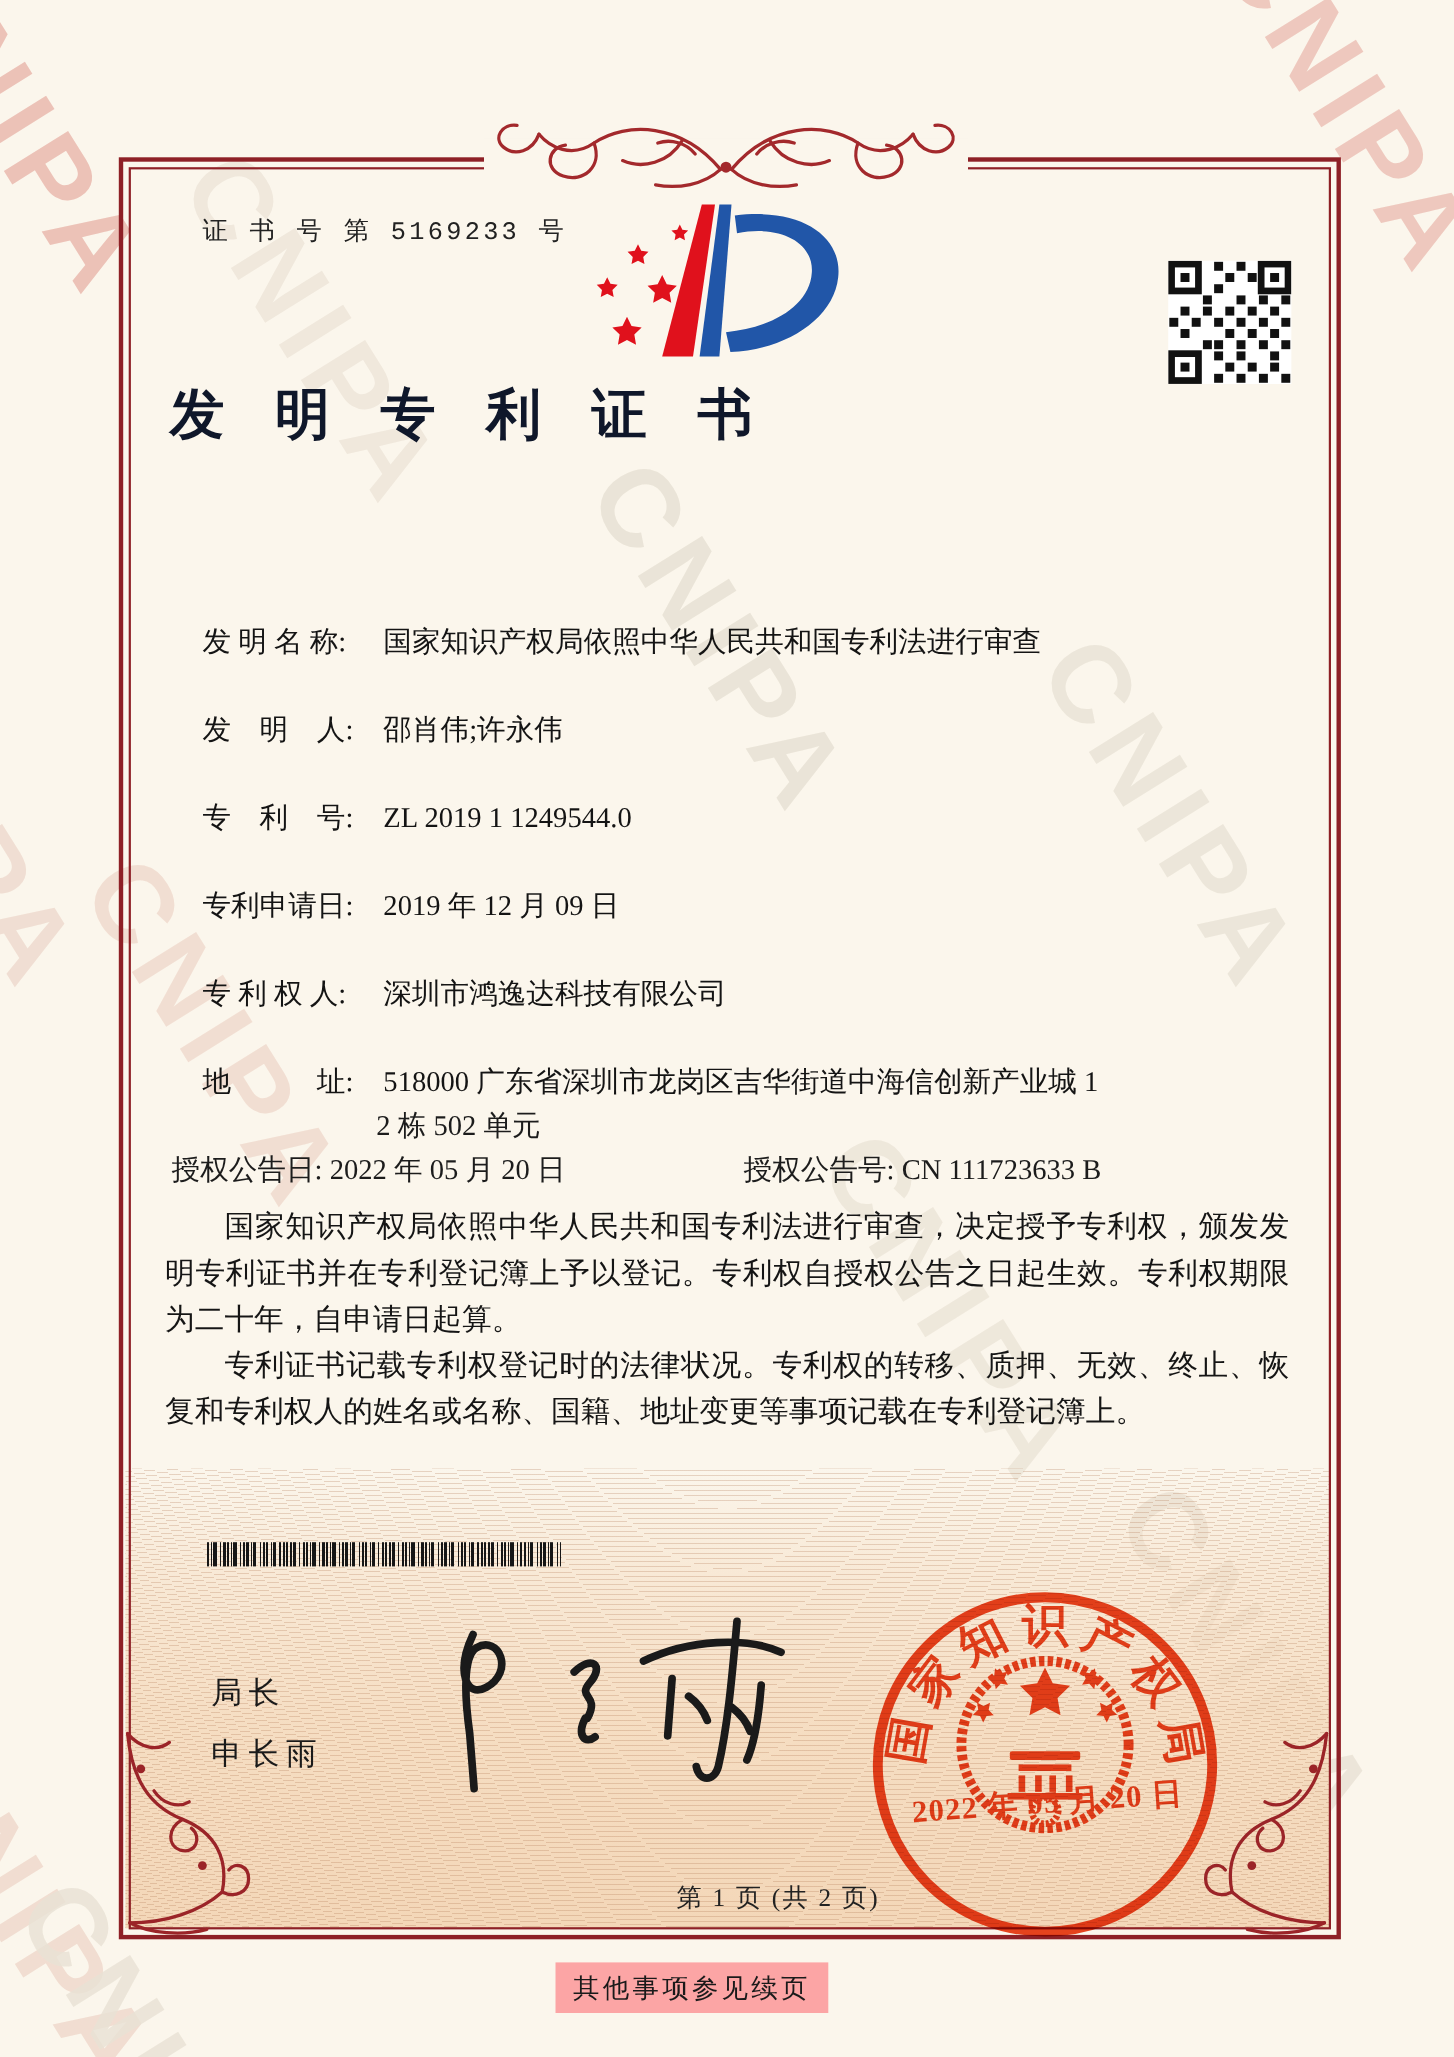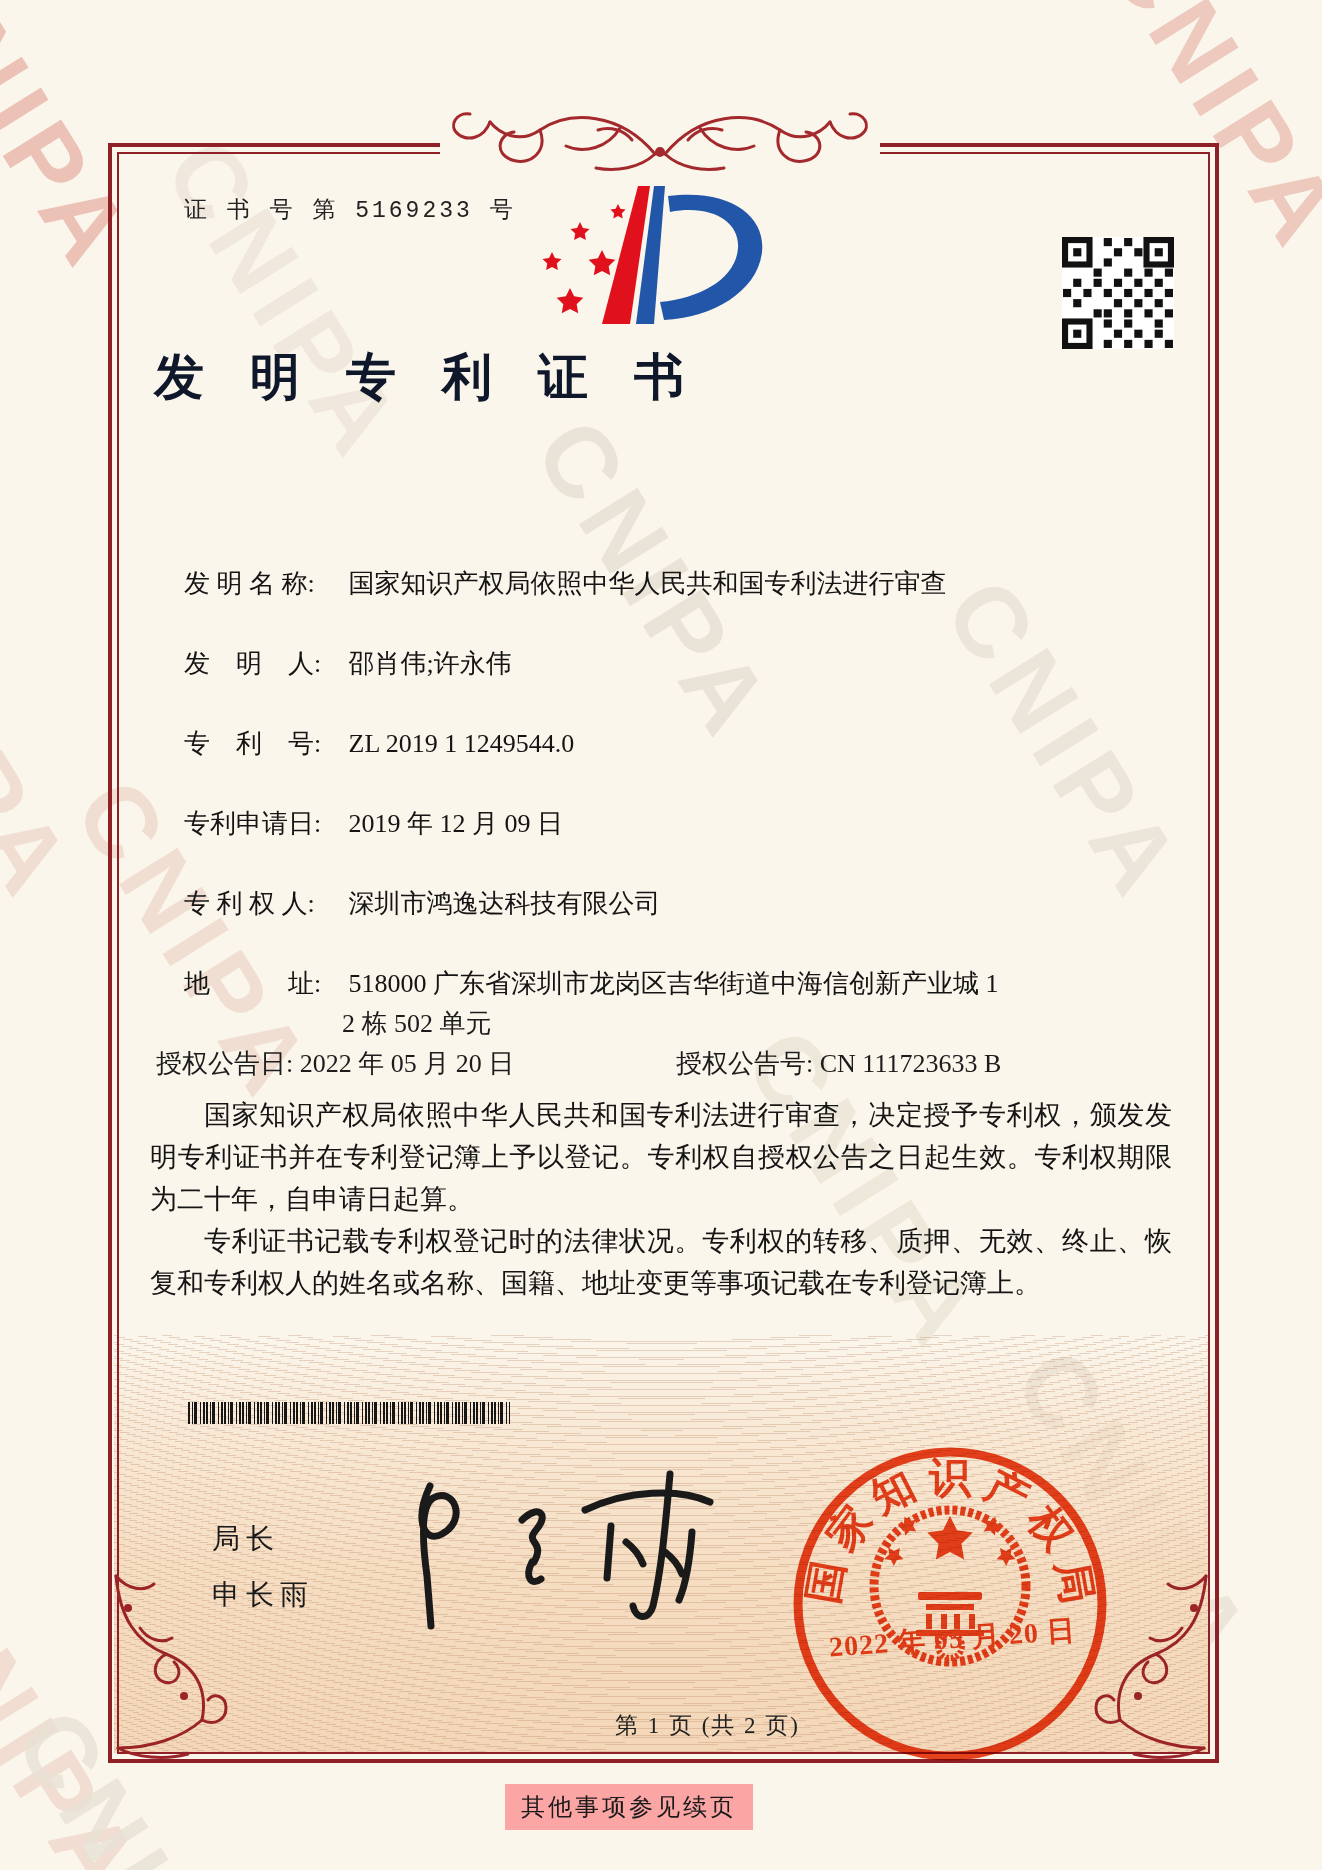--- a/index.html
+++ b/index.html
@@ -29,21 +29,21 @@
   .grant{position:absolute;left:156px;top:1046px;font-size:26px;white-space:nowrap;}
   .grant2{position:absolute;left:676px;top:1046px;font-size:26px;white-space:nowrap;text-align:center;}
   .paras{position:absolute;left:150px;top:1094px;width:1022px;font-size:27px;
          line-height:42px;text-align:justify;color:#151515;}
   .paras p{margin:0;text-indent:2em;}
   .barcode{position:absolute;left:188px;top:1402px;width:322px;height:22px;
      background:repeating-linear-gradient(90deg,#161616 0 2px,rgba(0,0,0,0) 2px 4px,
        #161616 4px 5px,rgba(0,0,0,0) 5px 6px,#161616 6px 9px,rgba(0,0,0,0) 9px 12px,
        #161616 12px 13px,rgba(0,0,0,0) 13px 15px,#161616 15px 17px,rgba(0,0,0,0) 17px 18px);}
   .officer{position:absolute;left:192px;font-size:28px;letter-spacing:6px;
-           font-family:"Liberation Sans","DejaVu Sans",sans-serif;color:#1a1a1a;margin-left:20px;}
+           font-family:"Liberation Sans","DejaVu Sans",sans-serif;color:#1a1a1a;}
   .pageinfo{position:absolute;left:480px;top:1710px;width:320px;text-align:right;
             font-size:23px;letter-spacing:2px;color:#222;}
   .note{position:absolute;left:505px;top:1784px;background:#fca5a5;padding:7px 16px;
         font-size:24px;letter-spacing:3px;color:#1a1a1a;}
   svg{display:block;}
 </style>
 </head>
 <body>
 
 <span class="wm" style="left:-30px;top:-70px;color:#e9b6ab;opacity:.8">CNIPA</span>

